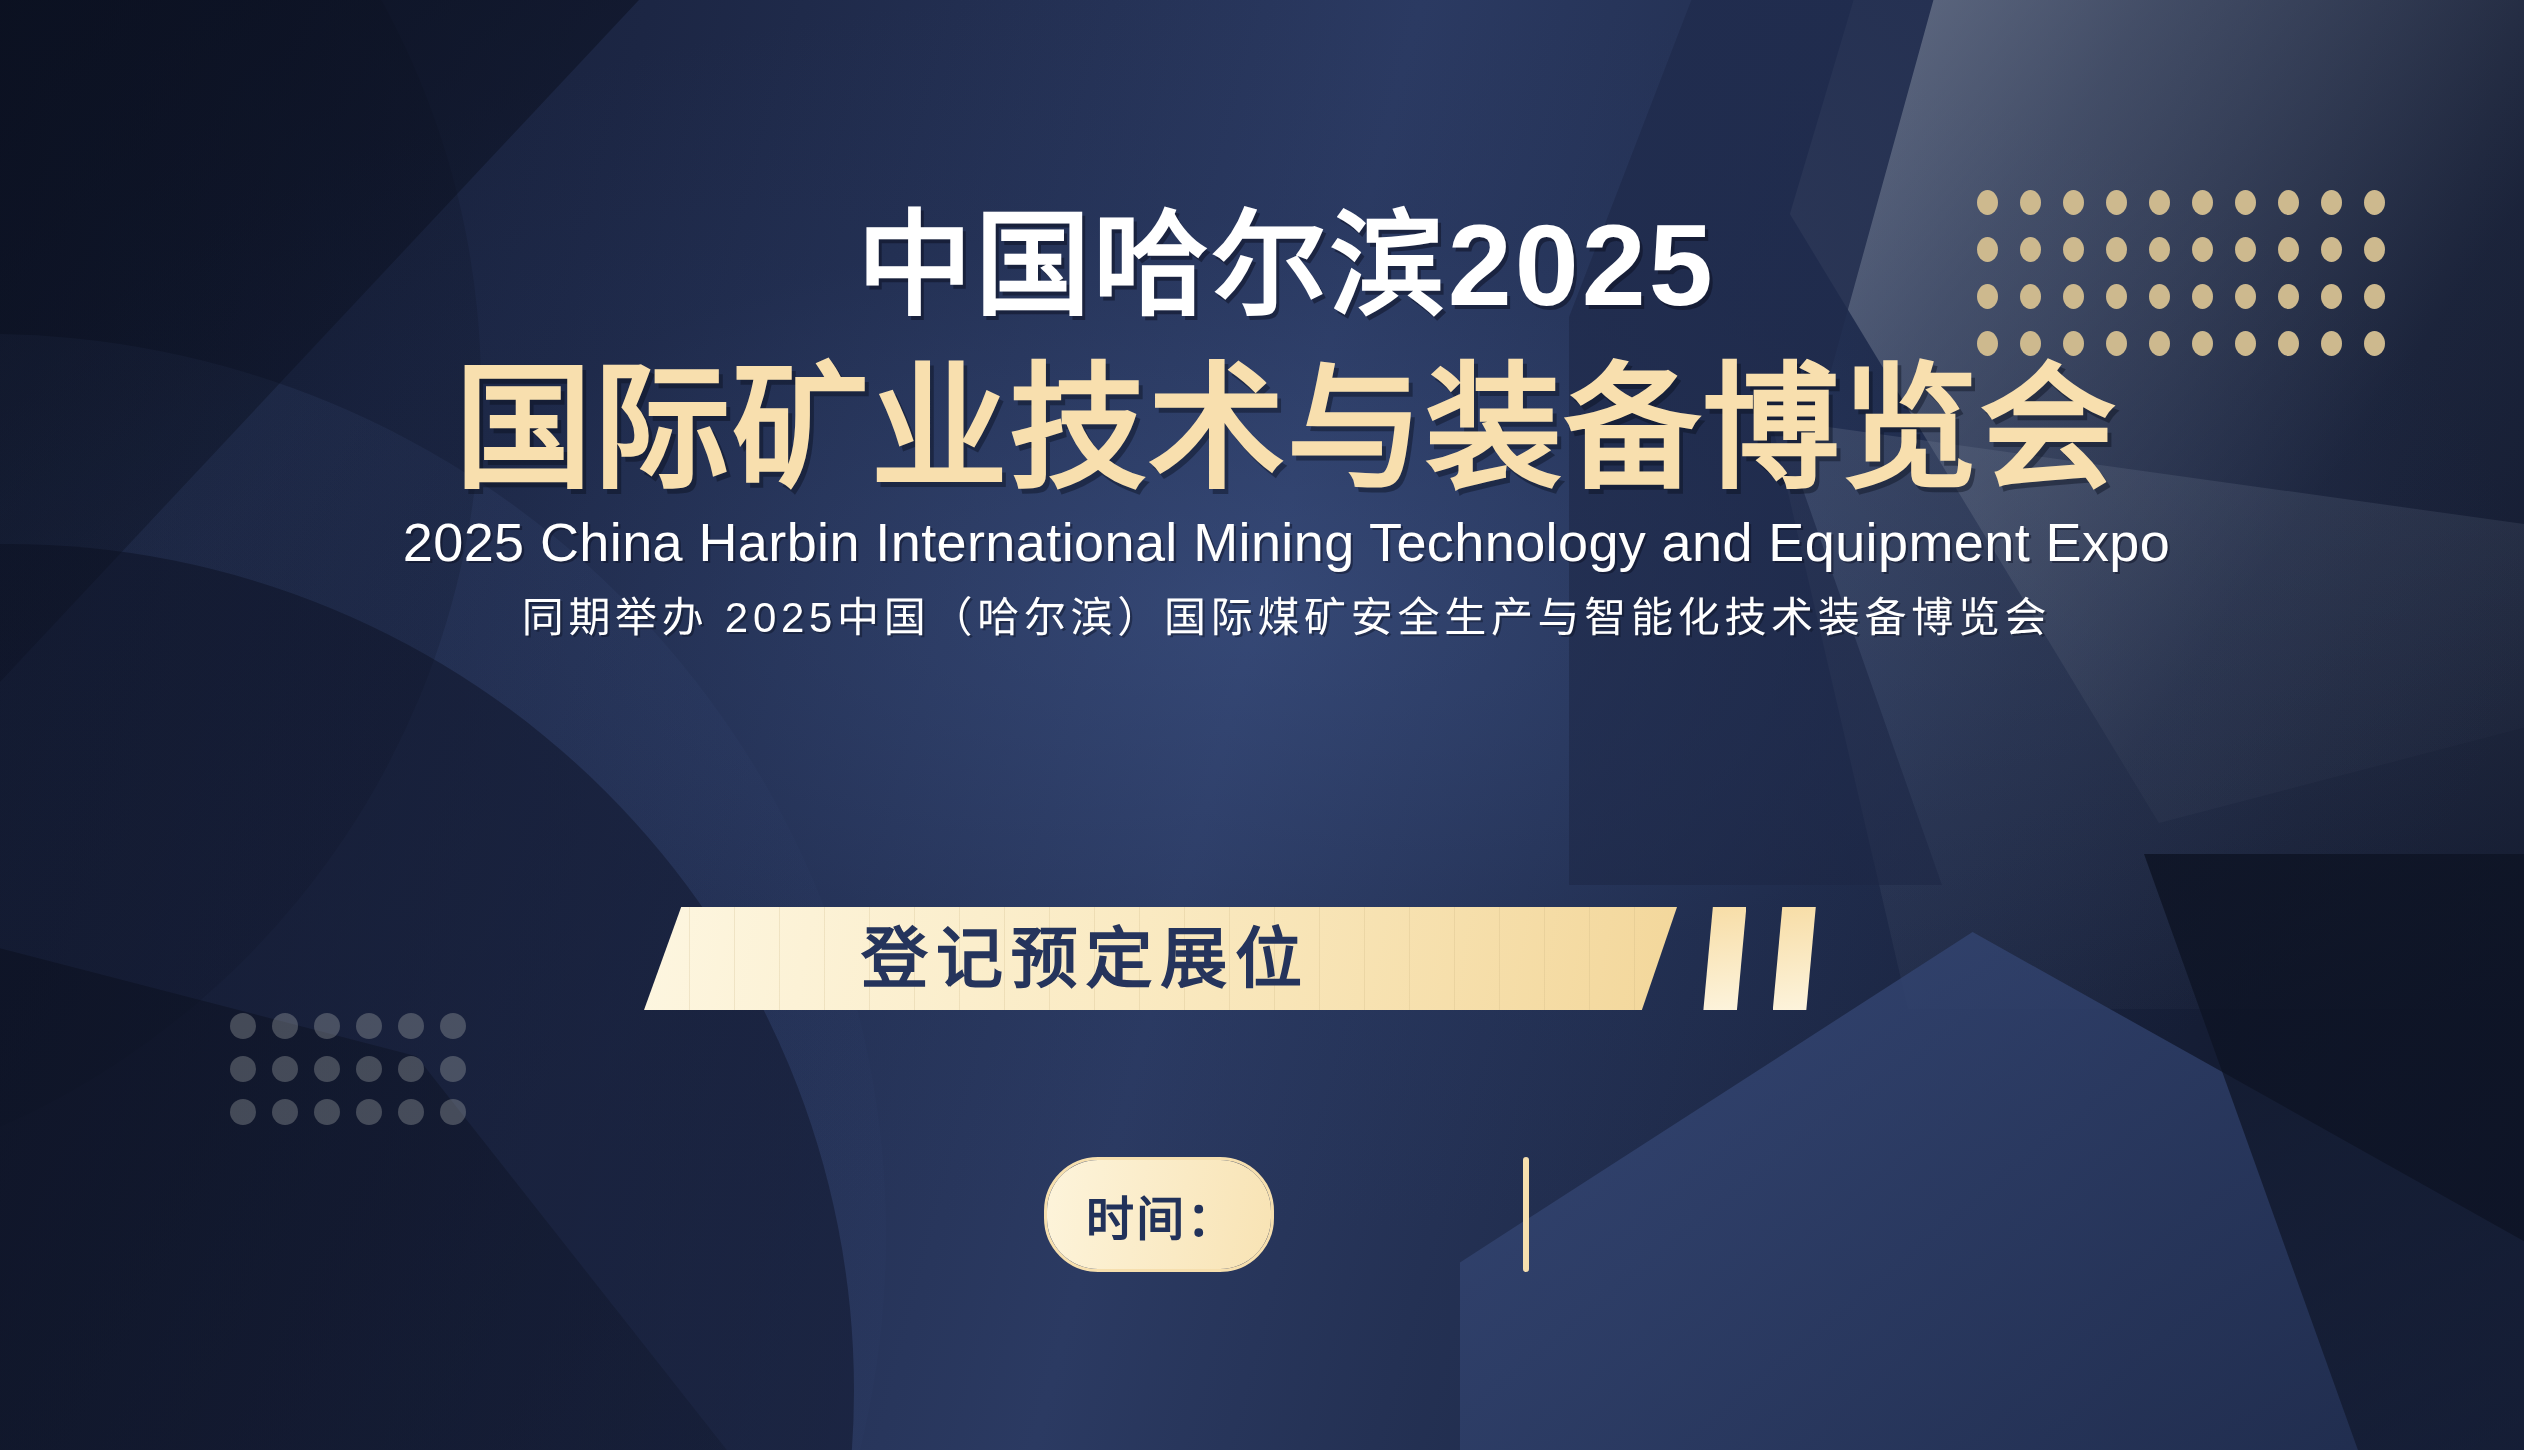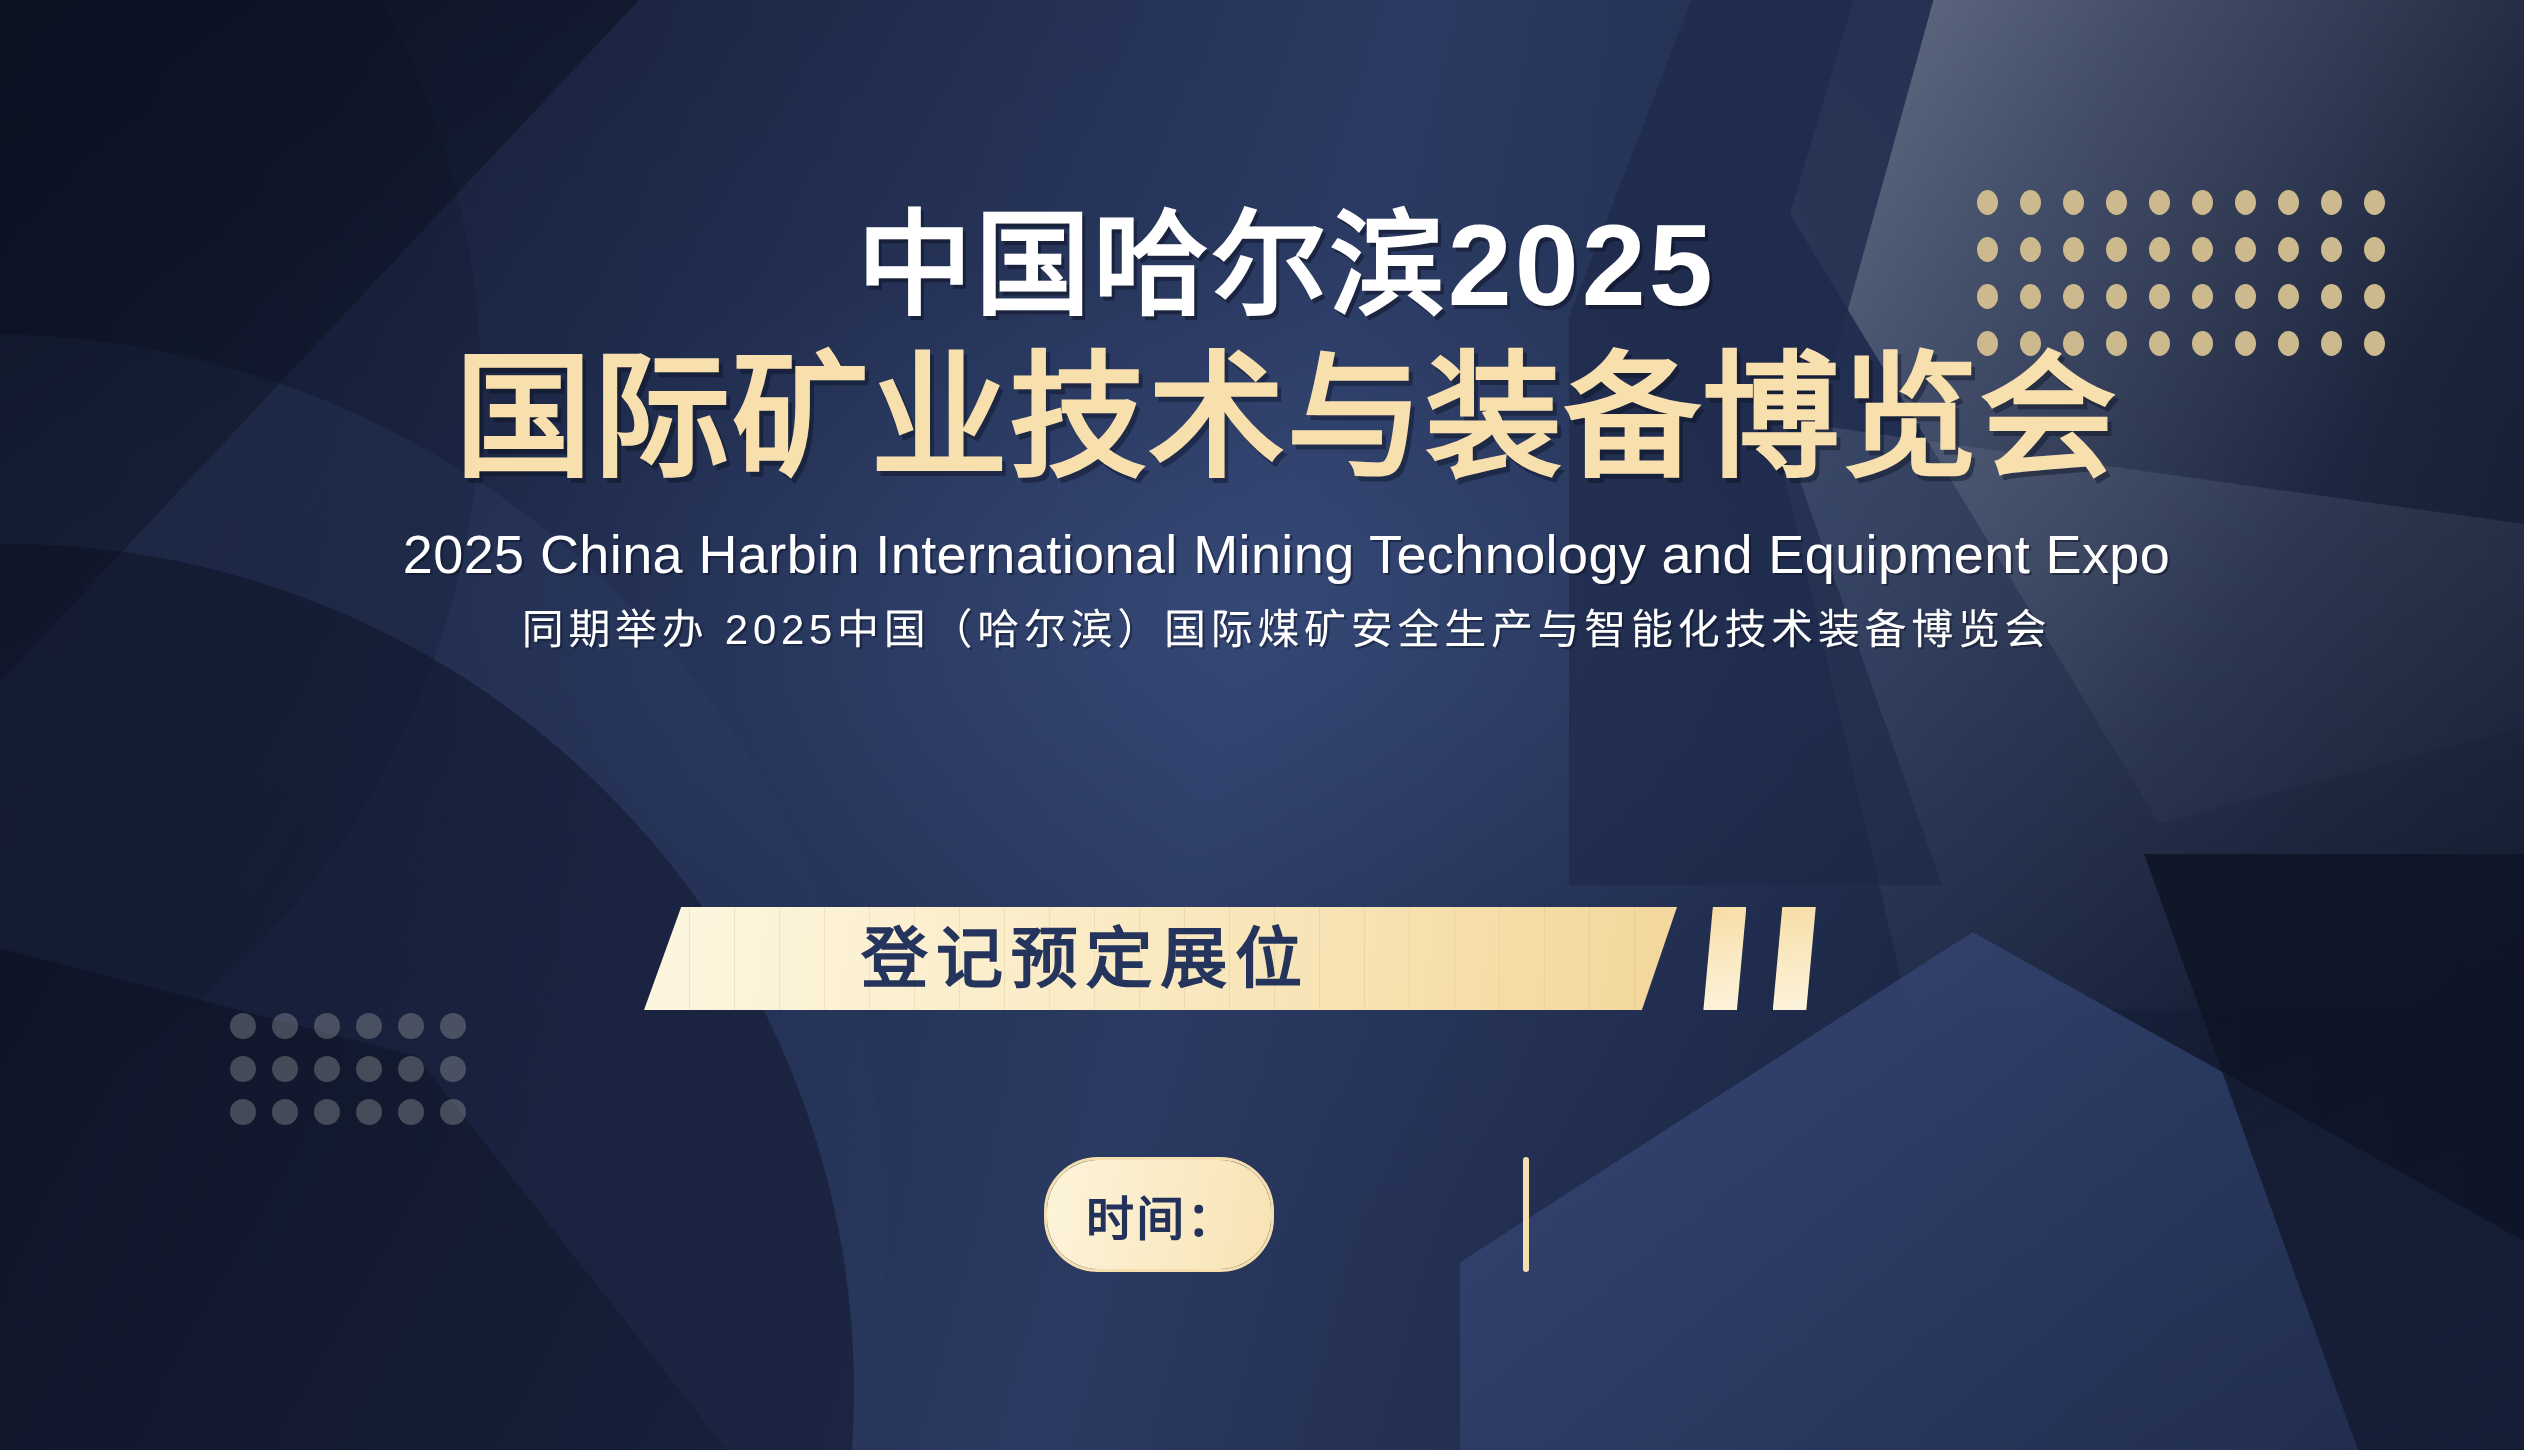--- a/index.html
+++ b/index.html
@@ -202,25 +202,24 @@
 
   .title-cn-2 {
     margin-top: 37px;
     font-size: 137px;
     font-weight: 700;
     letter-spacing: 1.6px;
     color: #f8dfae;
     line-height: 1;
     text-shadow: 3.9px 4.7px 0 rgba(8,12,26,0.40);
     white-space: nowrap;
-    font-family: Liberation Mono, monospace;
   }
 
   .title-en {
-    margin-top: 30px;
+    margin-top: 18px;
     font-size: 54px;
     font-weight: 400;
     letter-spacing: 0.4px;
     color: #ffffff;
     line-height: 1;
     text-shadow: 2.3px 2.3px 0 rgba(10,14,30,0.45);
     white-space: nowrap;
   }
 
   .title-sub-cn {

